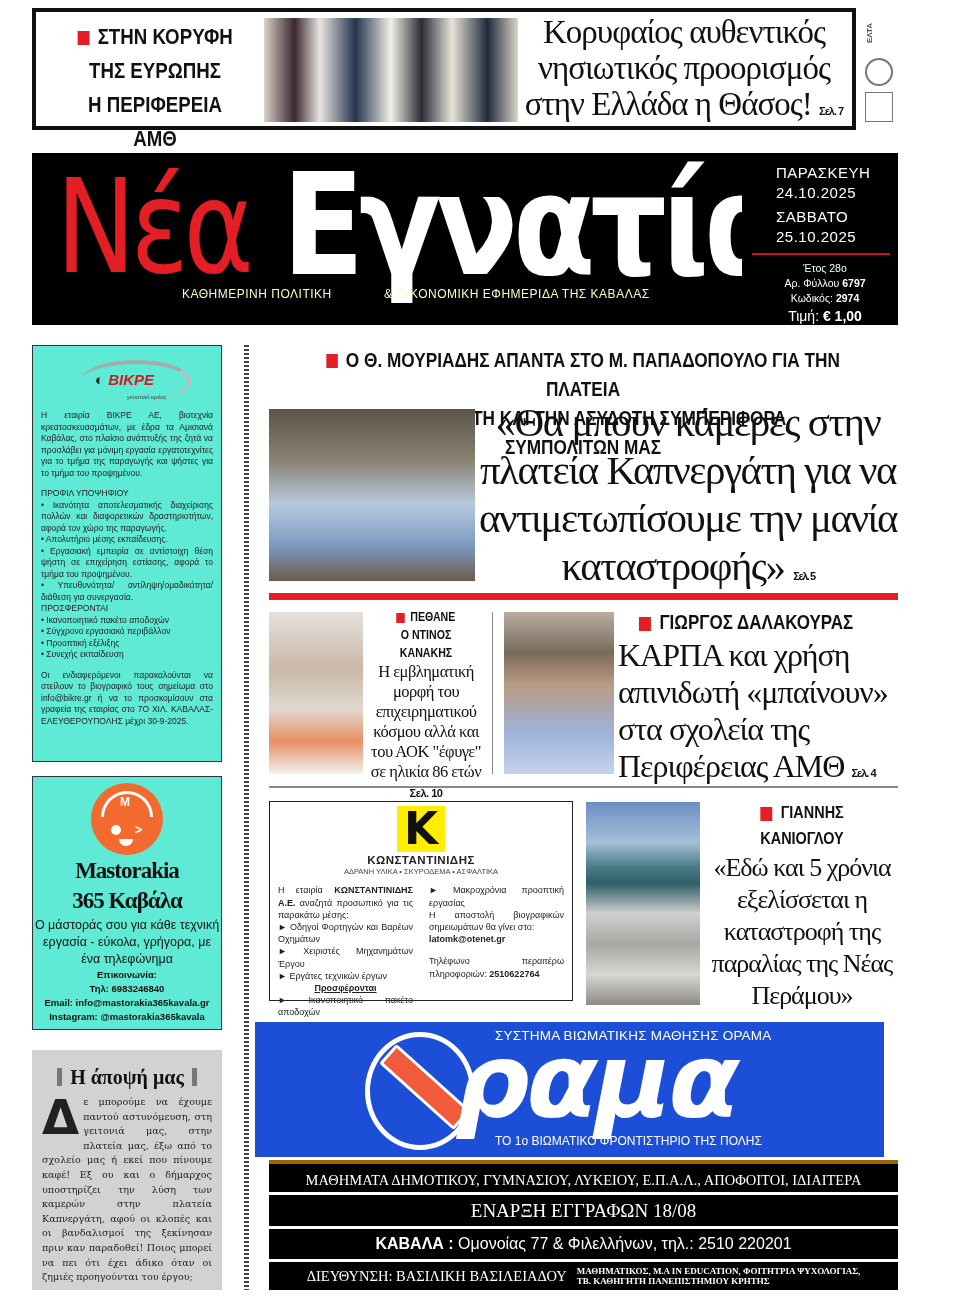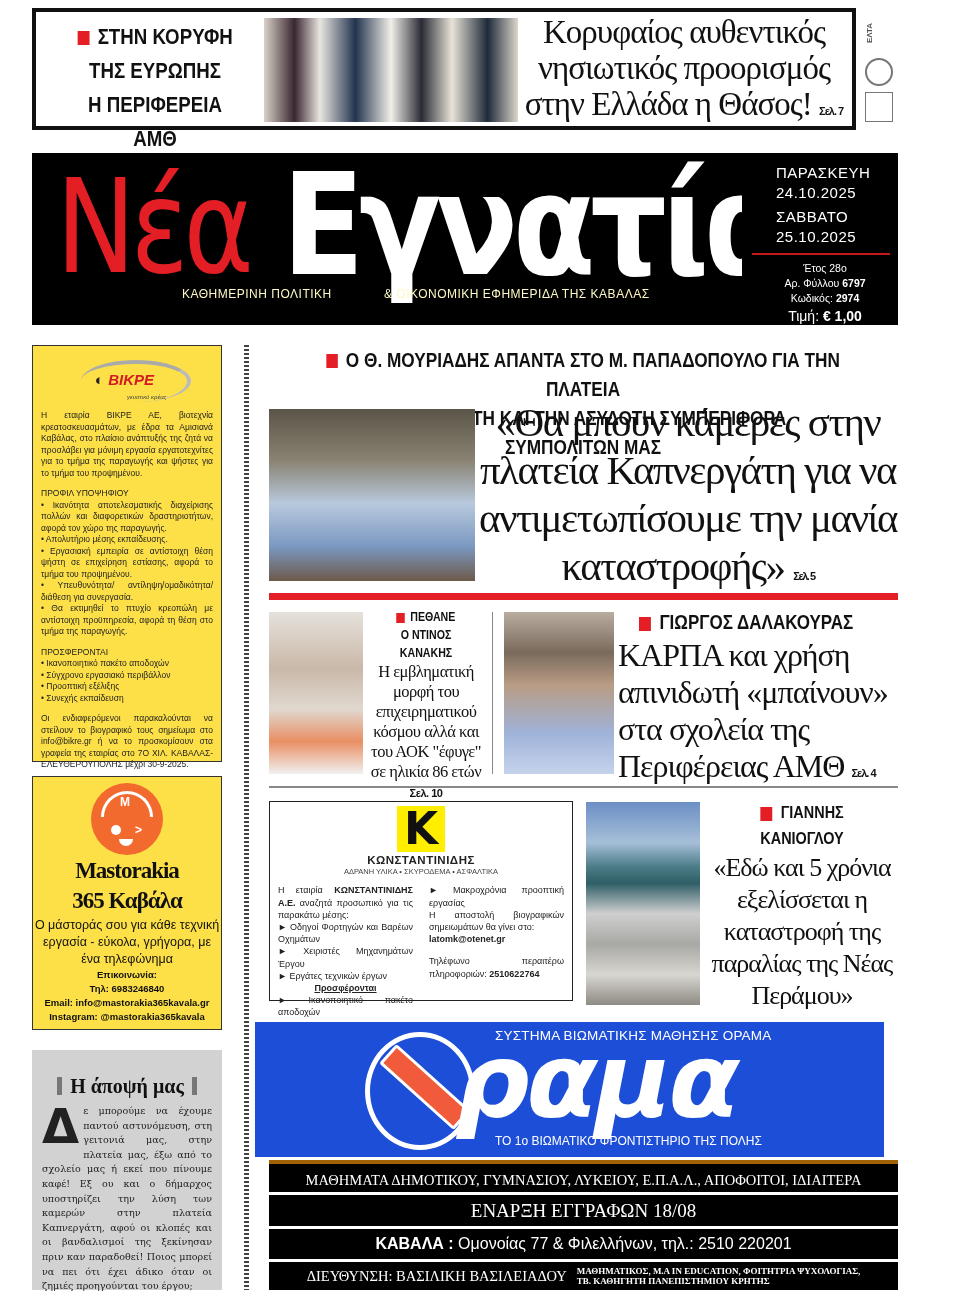--- a/index.html
+++ b/index.html
@@ -22,30 +22,30 @@
 #mast .nea{position:absolute;left:24px;top:-6px;font-size:130px;color:#e31e24;font-family:"DejaVu Sans",sans-serif;font-weight:normal;letter-spacing:-6px;line-height:160px;transform:scaleX(.82);transform-origin:left}
 #mast .egn{position:absolute;left:250px;top:-12px;font-size:140px;color:#fff;font-family:"DejaVu Sans",sans-serif;font-weight:bold;letter-spacing:-6px;line-height:170px;transform:scaleX(.86);transform-origin:left}
 #mast .sub{position:absolute;top:134px;font-size:12px;color:#fef9c3;letter-spacing:.5px}
 #datebox{left:742px;top:153px;width:156px;height:172px;background:#000;color:#fff;padding:10px 0 0 34px}
 #datebox .d{font-size:15px;line-height:20px;letter-spacing:.5px}
 #datebox hr{border:0;border-top:2px solid #c4161c;margin:6px 8px 6px -24px}
 #datebox .m{font-size:10.5px;line-height:15px;text-align:center;margin-left:-24px}
 #datebox .price{font-size:14px;text-align:center;margin-left:-24px;margin-top:2px}
 
 
-.lbox{position:absolute;left:32px;width:190px;border:1.5px solid #333;background:#fde047}
+.lbox{position:absolute;left:32px;width:190px;border:1.5px solid #333;background:#5eead4}
 #bikre{top:345px;height:417px;padding:6px 8px;font-size:8.5px;line-height:11.5px;text-align:justify;color:#222}
 #bikre .logo{height:54px;position:relative;margin-bottom:4px}
 #bikre p{margin-bottom:9px}
 #masto{top:776px;height:254px;text-align:center;padding-top:6px}
 #masto .face{width:72px;height:72px;border-radius:50%;background:#f26a2e;margin:0 auto;position:relative}
 #masto .t1{font-family:"Liberation Serif",serif;font-weight:bold;font-size:23px;line-height:28px;letter-spacing:-1px;margin-top:2px}
 #masto .t2{font-size:12.5px;line-height:17px;margin-top:2px}
 #masto .c{font-size:9.5px;font-weight:bold;line-height:14px}
-#opinion{left:32px;top:1050px;width:190px;height:240px;background:#d2d2d2;position:absolute;padding:25px 10px}
+#opinion{left:32px;top:1050px;width:190px;height:240px;background:#d2d2d2;position:absolute;padding:16px 10px}
 #opinion .hd{font-family:"Liberation Serif",serif;font-weight:bold;font-size:20px;text-align:center;margin-bottom:6px}
 #opinion .hd .bar{display:inline-block;width:5px;height:18px;background:#777;vertical-align:-2px;margin:0 8px}
 #opinion .txt{font-family:"DejaVu Serif",serif;font-size:9.6px;line-height:14.6px;text-align:justify;color:#222}
 #opinion .cap{float:left;font-family:"DejaVu Sans",sans-serif;font-weight:bold;font-size:48px;line-height:44px;margin-right:4px}
 #divider{left:244px;top:345px;width:5px;height:945px;background:repeating-linear-gradient(#444 0 2px,transparent 2px 4px)}
 
 
 #lead-kicker{left:268px;top:345px;width:630px;text-align:center;font-size:21px;line-height:29px;font-weight:bold;transform:scaleX(.82);transform-origin:center}
 #lead-photo{left:269px;top:409px;width:206px;height:172px;background:linear-gradient(180deg,#5a5548 0%,#8a8373 30%,#b8c9dd 55%,#7a98c0 80%,#6c5a4a 100%)}
 #lead-title{left:478px;top:398px;width:420px;text-align:center;font-family:"Liberation Serif",serif;font-size:41px;line-height:48px;letter-spacing:-1.5px}
@@ -137,21 +137,20 @@
     <div style="position:absolute;left:40px;top:8px;width:110px;height:42px;border-radius:50%;border-top:4px solid #aaa;border-right:4px solid #bbb"></div>
     <div style="position:absolute;left:54px;top:22px;font-weight:bold;font-style:italic;color:#d31b22;font-size:15px"><span style="color:#222">◐ </span><span>ΒΙΚΡΕ</span></div>
     <div style="position:absolute;left:86px;top:40px;font-size:6px;font-style:italic;color:#444">γευστικό κρέας</div>
   </div>
   <p>Η εταιρία ΒΙΚΡΕ ΑΕ, βιοτεχνία κρεατοσκευασμάτων, με έδρα τα Αμισιανά Καβάλας, στο πλαίσιο ανάπτυξής της ζητά να προσλάβει για μόνιμη εργασία εργατοτεχνίτες για το τμήμα της παραγωγής και ψήστες για το τμήμα του προψημένου.</p>
   <div>ΠΡΟΦΙΛ ΥΠΟΨΗΦΙΟΥ</div>
   <div>• Ικανότητα αποτελεσματικής διαχείρισης πολλών και διαφορετικών δραστηριοτήτων, αφορά τον χώρο της παραγωγής.</div>
   <div>• Απολυτήριο μέσης εκπαίδευσης.</div>
   <div>• Εργασιακή εμπειρία σε αντίστοιχη θέση ψήστη σε επιχείρηση εστίασης, αφορά το τμήμα του προψημένου.</div>
   <div>• Υπευθυνότητα/ αντίληψη/ομαδικότητα/ διάθεση για συνεργασία.</div>
-  <p>• Θα εκτιμηθεί το πτυχίο κρεοπώλη με αντίστοιχη προϋπηρεσία, αφορά τη θέση στο τμήμα της παραγωγής.</p>
   <div>ΠΡΟΣΦΕΡΟΝΤΑΙ</div>
   <div>• Ικανοποιητικό πακέτο αποδοχών</div>
   <div>• Σύγχρονο εργασιακό περιβάλλον</div>
   <div>• Προοπτική εξέλιξης</div>
   <p>• Συνεχής εκπαίδευση</p>
   <p>Οι ενδιαφερόμενοι παρακαλούνται να στείλουν το βιογραφικό τους σημείωμα στο info@bikre.gr ή να το προσκομίσουν στα γραφεία της εταιρίας στο 7Ο ΧΙΛ. ΚΑΒΑΛΑΣ- ΕΛΕΥΘΕΡΟΥΠΟΛΗΣ μέχρι 30-9-2025.</p>
 </div>
 
 <div id="masto" class="lbox">
   <div class="face">

